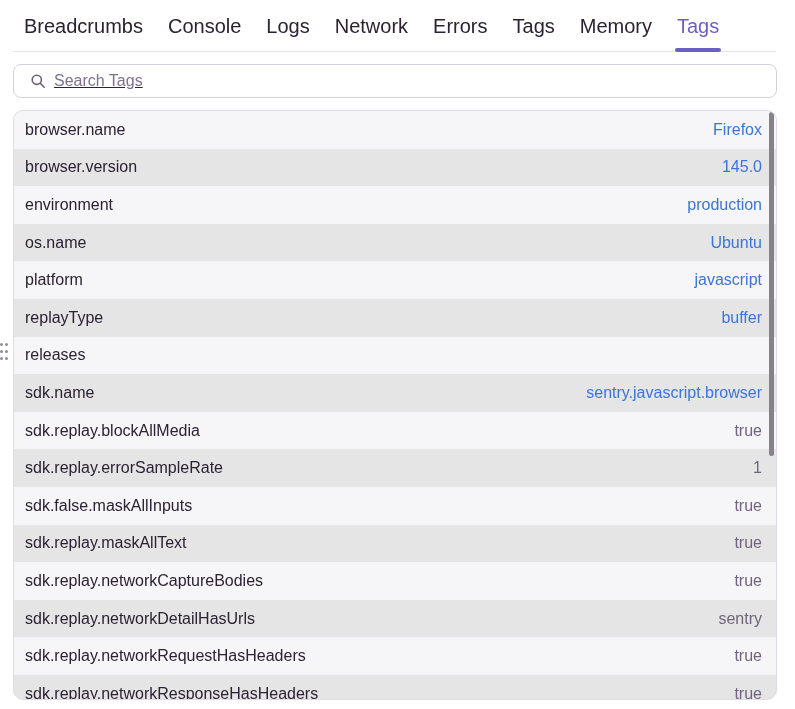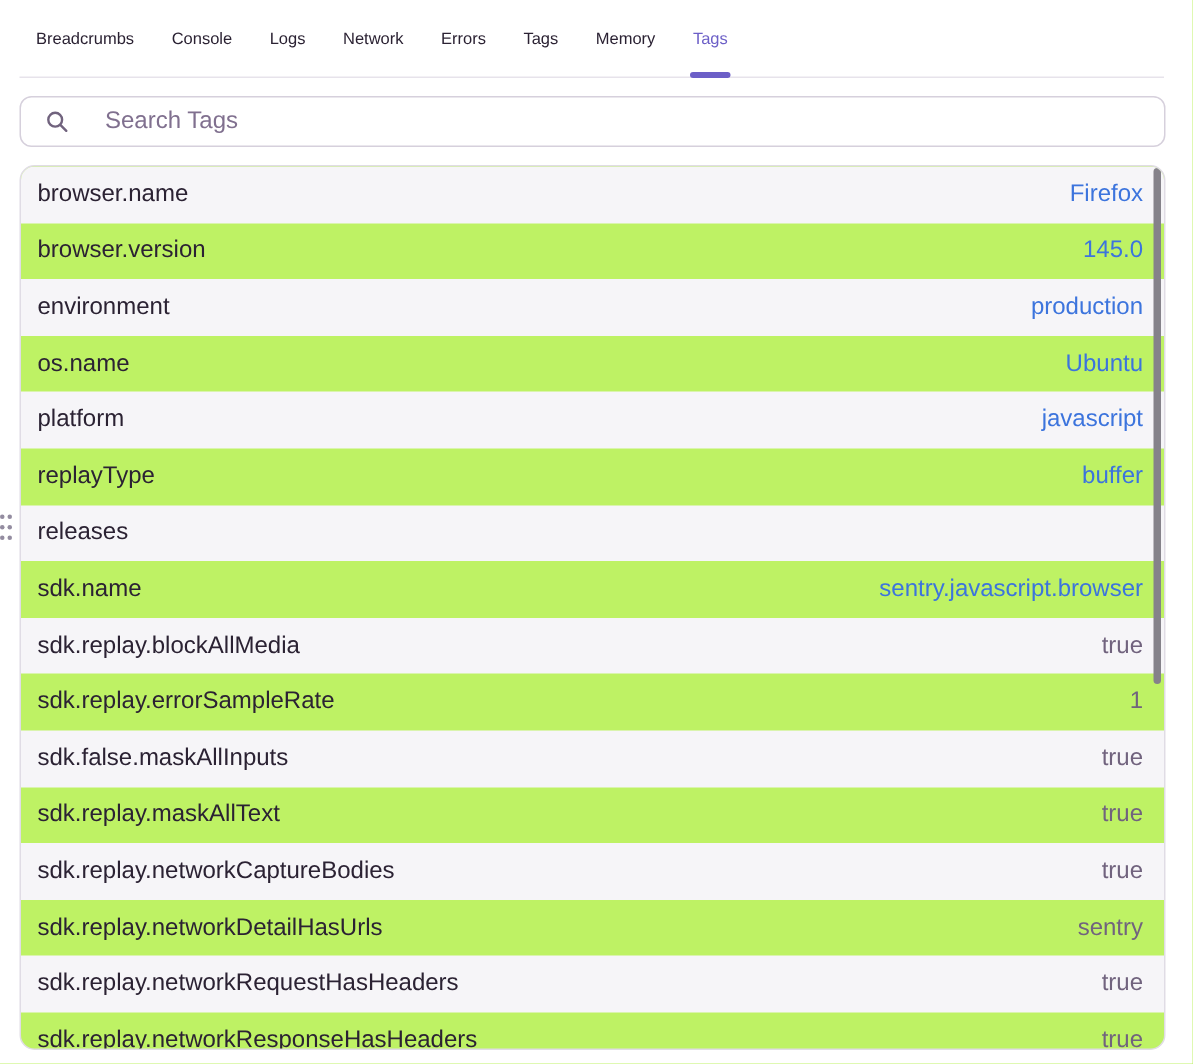--- a/index.html
+++ b/index.html
@@ -19,47 +19,48 @@
     font-family:"Liberation Sans", sans-serif;
     color:var(--text);
   }
   
   .tabbar{
     display:flex;align-items:flex-start;gap:25px;
     padding:17px 0 0 24px;
   }
   .tab{
     background:none;border:none;margin:0;padding:0 0 16px 0;
-    font-family:inherit;font-size:11px;line-height:19px;color:var(--text);
+    font-family:inherit;font-size:20px;line-height:19px;color:var(--text);
     position:relative;cursor:pointer;white-space:nowrap;
   }
   .tab.active{color:var(--accent);text-align:right;}
   .tab.active::after{
     content:"";position:absolute;left:-2px;right:-2px;bottom:0;height:4px;
     border-radius:2px;background:var(--accent);z-index:2;
   }
   .divider{height:1px;background:var(--divider);margin:0 19px 0 13px;position:relative;top:-1px;}
   
   .search-box{
     margin:11px 18px 0 13px;height:34px;
     border:1px solid #D6D0DC;border-radius:8px;
-    display:flex;align-items:center;gap:24px;padding-left:16px;
+    display:flex;align-items:center;gap:8px;padding-left:16px;
     background:#fff;
+    text-decoration:underline;
   }
   .search-box svg{flex:0 0 auto;display:block;}
   .search-input{
     flex:1;border:none;outline:none;background:transparent;
     font-family:inherit;font-size:16px;color:var(--text);padding:0 10px 0 0;
   }
   .search-input::placeholder{color:#80708F;opacity:1;}
   
   .tags-table{
     margin:12px 18px 16px 13px;height:590px;
     border:1px solid var(--border);border-radius:10px;
-    overflow:hidden;position:relative;background:#bef264;
+    overflow:hidden;position:relative;background:#e5e5e5;
   }
   .rows{position:relative;}
   .row{
     height:37.6px;display:flex;align-items:center;
     padding:0 14px 0 11px;font-size:16px;
   }
   .row:nth-child(odd){background:var(--altrow);}
   .row .key{flex:1;color:var(--text);white-space:nowrap;overflow:hidden;}
   .row .val{color:var(--muted);white-space:nowrap;}
   .row .val.link{color:var(--link);cursor:pointer;}

